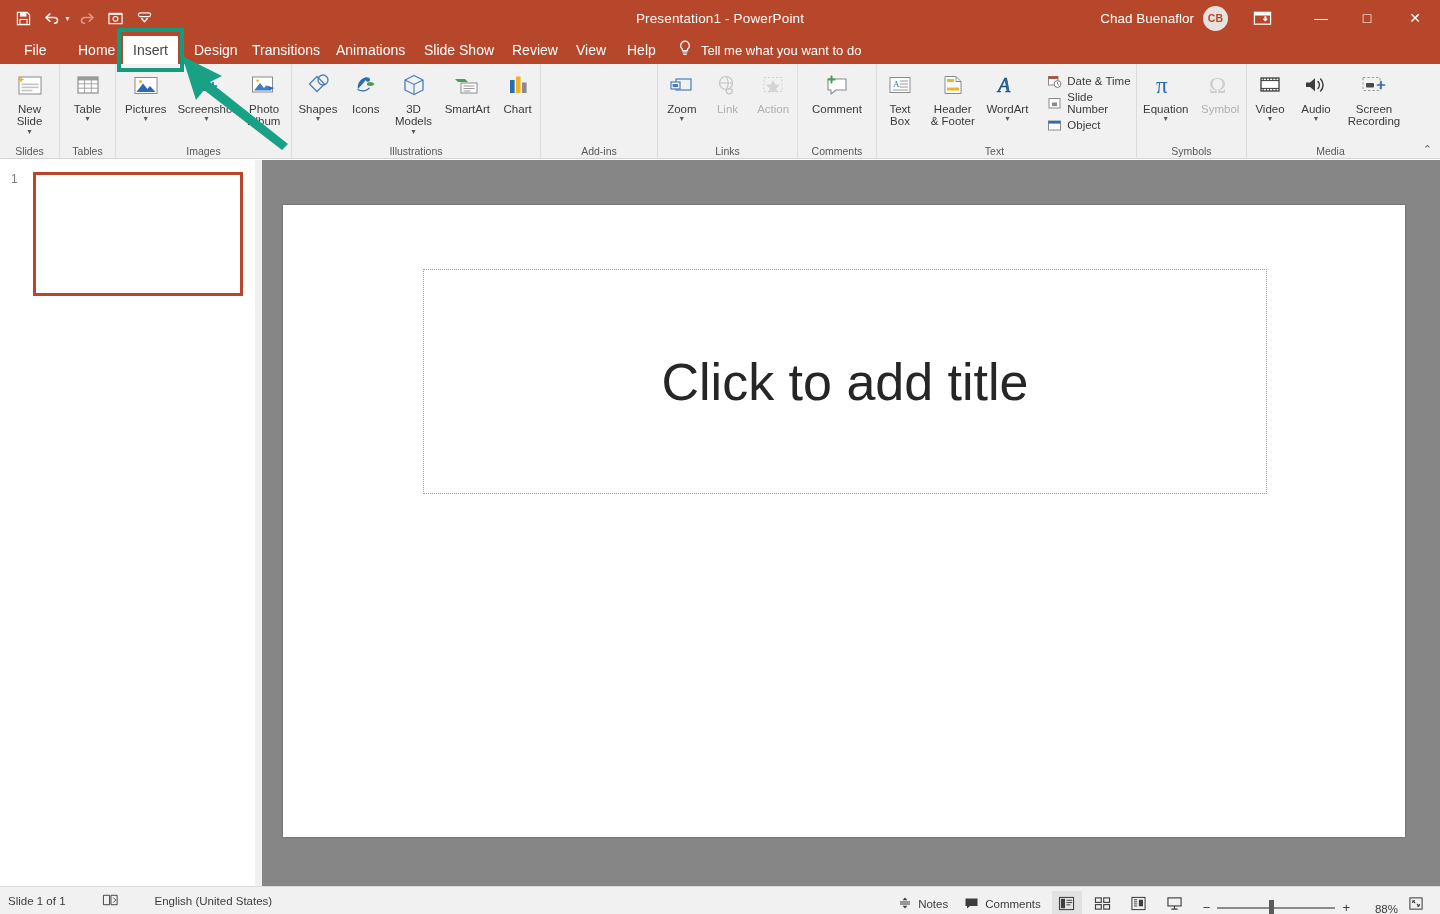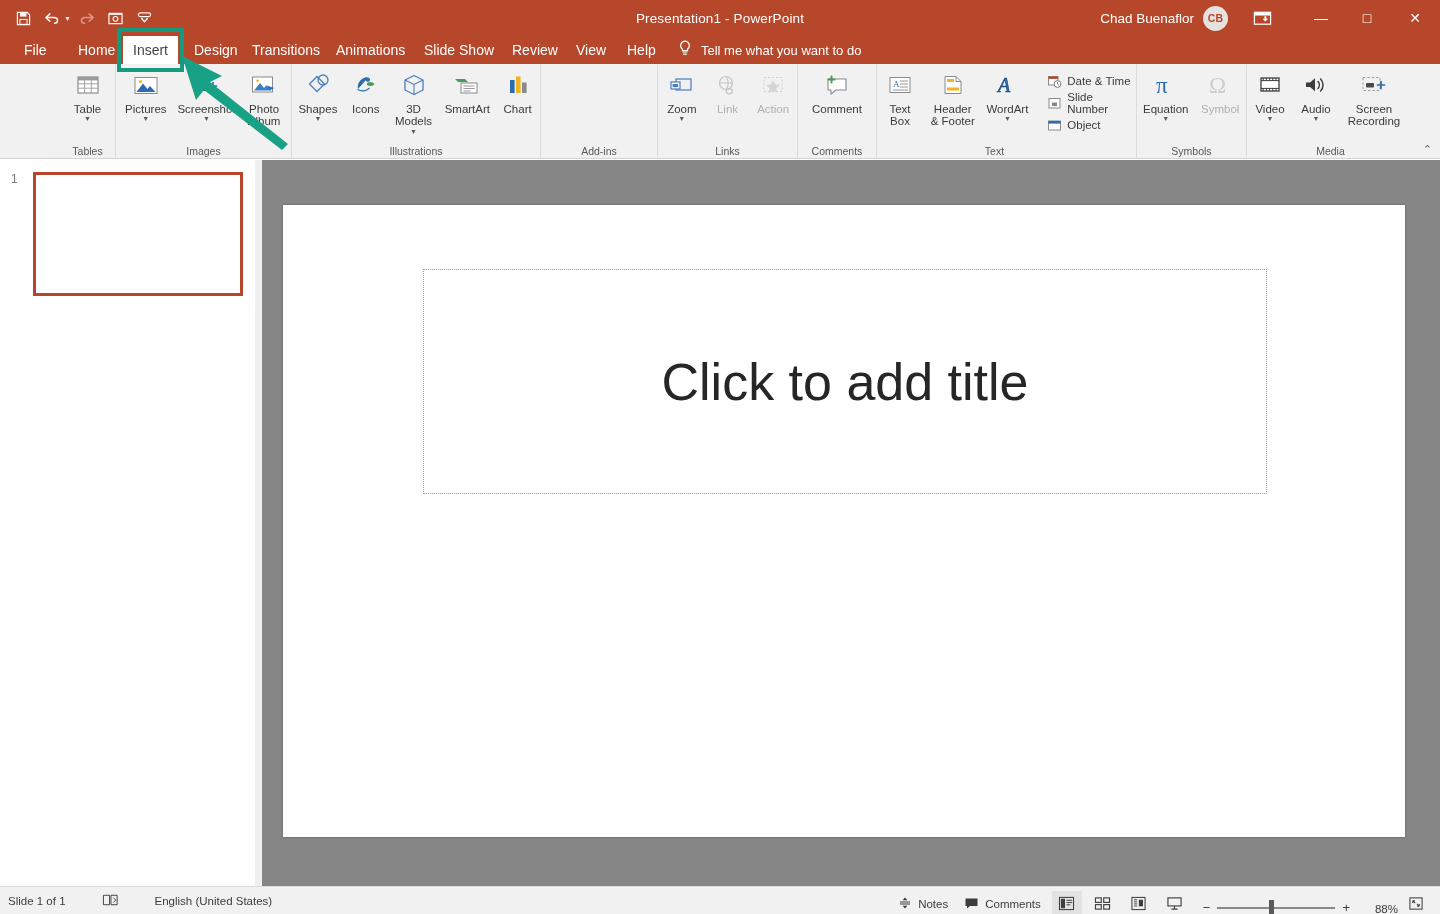--- a/index.html
+++ b/index.html
@@ -258,20 +258,39 @@
             <path d="M1.4 13.6c0-2.8 2-4.5 4.6-4.5 1.3 0 2.4.4 3.2 1.1" fill="none" stroke="#fff" stroke-width="1.25" stroke-linecap="round"></path>
             <path d="M12.4 8.4v4.6M10.1 10.7h4.6" stroke="#fff" stroke-width="1.25" stroke-linecap="round"></path>
           </svg>
       </span>
       <span>Share</span>
     </div>
   </div>
 
   <div class="ribbon">
 
+    <div class="rgroup" style="left:0;width:60px">
+      <div class="gbody">
+        <div class="bigbtn">
+          <span class="ico">
+            <svg width="30" height="26" viewBox="0 0 30 26">
+                <rect x="4" y="3" width="22" height="17" fill="#fff" stroke="#8a8a8a" stroke-width="1"></rect>
+                <rect x="6.5" y="9.5" width="17" height="1.6" fill="#c3c3c3"></rect>
+                <rect x="6.5" y="12.6" width="17" height="1.6" fill="#c3c3c3"></rect>
+                <rect x="6.5" y="15.7" width="11" height="1.6" fill="#c3c3c3"></rect>
+                <path d="M6 2.2 7 4.6l2.4 1-2.4 1L6 9l-1-2.4-2.4-1 2.4-1z" fill="#f0b323"></path>
+              </svg>
+          </span>
+          <span class="lbl">New
+Slide</span>
+          <span class="cv">▼</span>
+        </div>
+      </div>
+      <div class="glabel">Slides</div>
+    </div>
 
     <div class="rgroup" style="left:60px;width:56px">
       <div class="gbody">
         <div class="bigbtn">
           <span class="ico">
             <svg width="28" height="26" viewBox="0 0 28 26">
                 <rect x="4" y="3" width="20" height="16" fill="#fff" stroke="#7a7a7a" stroke-width="1"></rect>
                 <rect x="4" y="3" width="20" height="3.4" fill="#9a9a9a"></rect>
                 <path d="M4 9.8h20M4 14.2h20M10.6 3v16M17.3 3v16" stroke="#9a9a9a" stroke-width=".9"></path>
               </svg>

